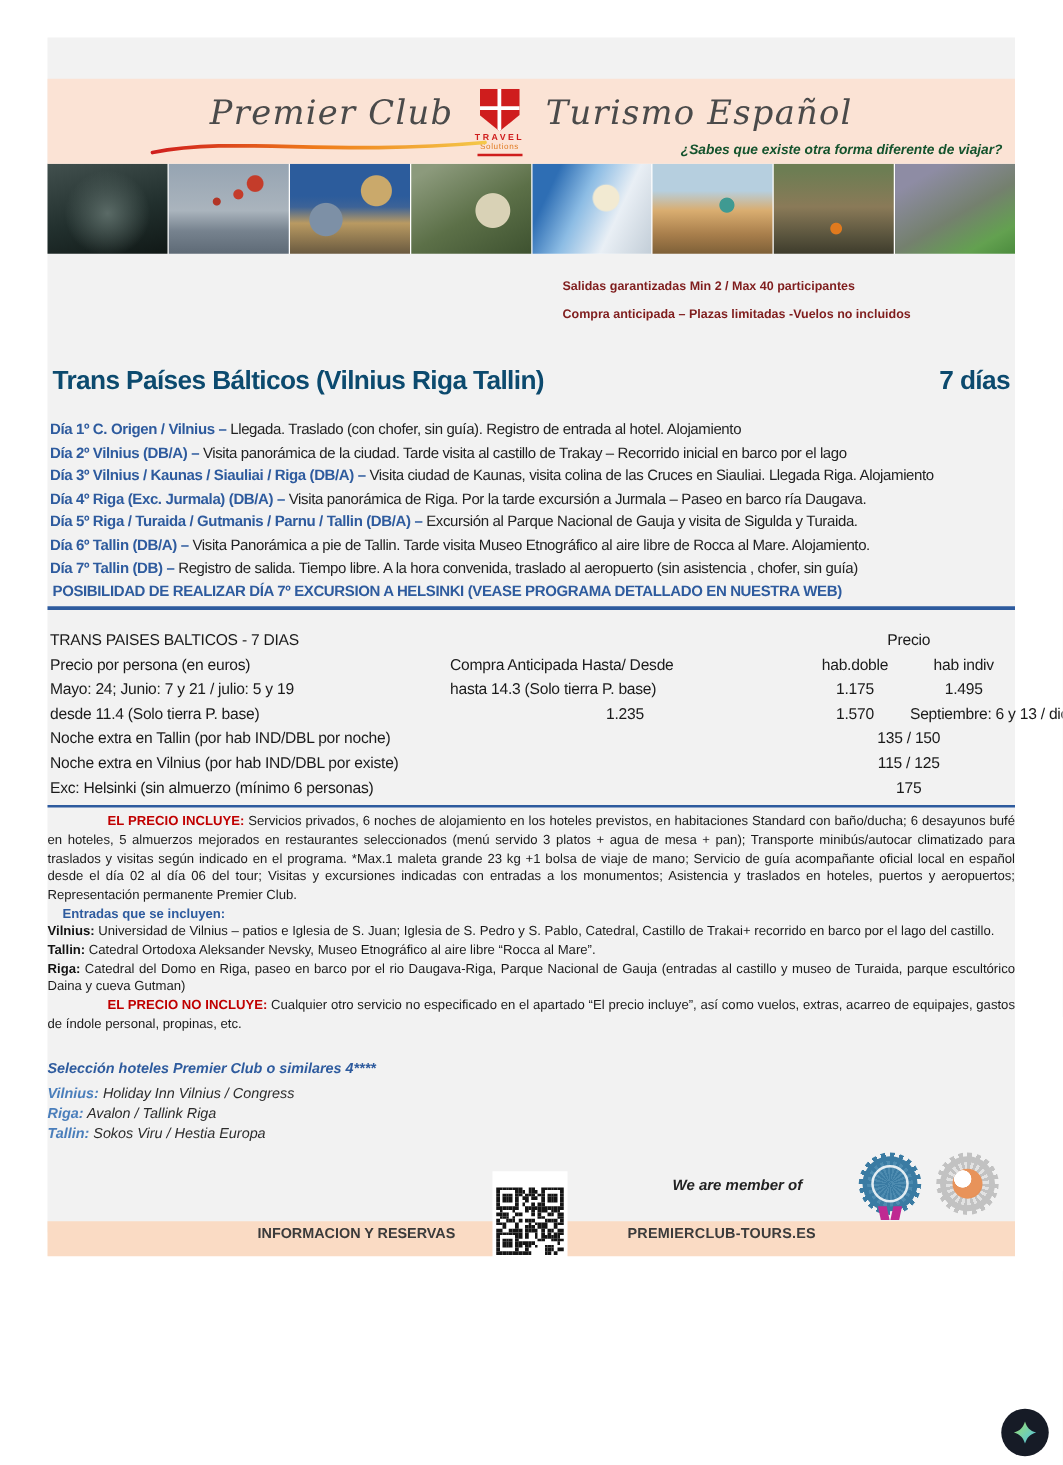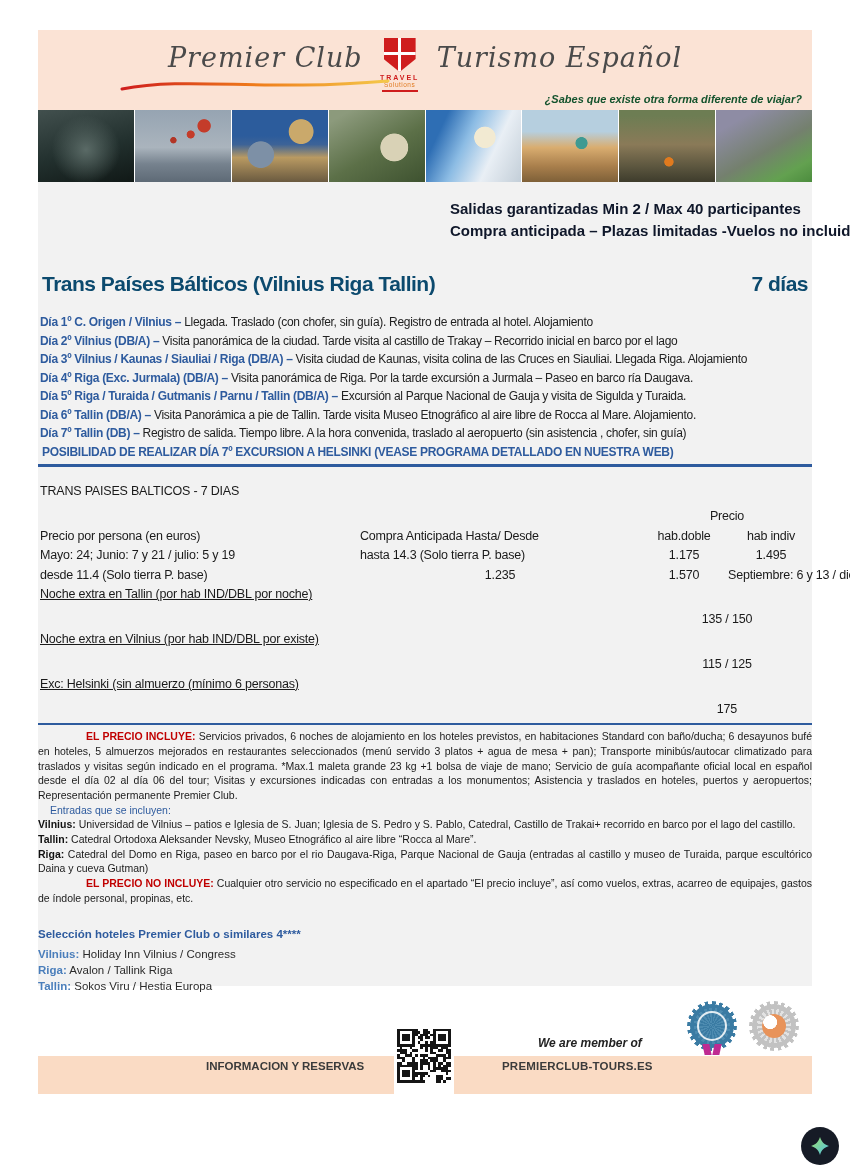--- a/index.html
+++ b/index.html
@@ -1,21 +1,21 @@
 <!DOCTYPE html>
 <html><head>
 <meta charset="utf-8">
 <style>
   * { margin:0; padding:0; box-sizing:border-box; }
   html,body { width:850px; height:1172px; background:#ffffff; font-family:"Liberation Sans", sans-serif; position:relative; overflow:hidden; }
 
   .doc { position:absolute; left:38px; top:30px; width:774px; height:956px; background:#f2f2f2; }
 
   
-  .header { height:80px; background:#fbe3d5; position:relative; }
+  .header { height:68px; background:#fbe3d5; position:relative;margin-top:33px; }
   .brand-row { display:flex; justify-content:center; align-items:flex-start; padding-top:8px; gap:14px; }
   .brand-script { font-family:"DejaVu Serif", serif; font-style:italic; font-size:27px; color:#4a4a4a; letter-spacing:1px; padding-top:4px; }
   .logo-block { display:flex; flex-direction:column; align-items:center; width:46px; }
   .shield { width:32px; height:34px; background:
       linear-gradient(#fff,#fff) 50% 0/3px 100% no-repeat,
       linear-gradient(#fff,#fff) 0 46%/100% 3px no-repeat,
       #cf1d1d;
       clip-path:polygon(0 0,100% 0,100% 62%,50% 100%,0 62%); }
   .logo-travel { font-size:7px; font-weight:bold; letter-spacing:2px; color:#cf1d1d; margin-top:2px; }
   .logo-solutions { font-size:6.5px; color:#e07b22; letter-spacing:.5px; }
@@ -45,72 +45,72 @@
   .photo-6 { background:
       radial-gradient(circle at 62% 46%, #3f9a92 8%, transparent 9%),
       linear-gradient(#b6cfdf 30%, #d9ad70 52%, #a97f4c 78%, #7e6038); }
   .photo-7 { background:
       radial-gradient(circle at 52% 72%, #e07a1e 6%, transparent 7%),
       linear-gradient(#6d7d53 8%, #8a7a58 48%, #57523c 82%, #3e3c2c); }
   .photo-8 { background:linear-gradient(150deg,#8e8ca4 18%, #74806e 55%, #63a150 82%, #4c8c3e); }
 
   
   .notices { padding:16px 0 0 412px; }
-  .notice { font-size:15px; font-weight:bold; color:#0f172a; line-height:22px; white-space:nowrap; }
+  .notice { font-size:10px; font-weight:bold; color:#7f1d1d; line-height:22px; white-space:nowrap; }
 
   
   .title-row { display:flex; justify-content:space-between; align-items:baseline; margin:30px 4px 0 4px; }
   .title-main, .title-days { font-size:21px; font-weight:bold; color:#0c4a6e; letter-spacing:-0.5px; }
 
   
   .itinerary { margin:17px 0 0 2px; }
   .it-line { font-size:12px; line-height:18.5px; color:#222; white-space:nowrap; letter-spacing:-0.3px; }
   .it-line b { color:#2e5b9e; font-weight:bold; }
   .possibility { font-size:12px; line-height:18.5px; font-weight:bold; color:#2e5b9e; letter-spacing:-0.3px; white-space:nowrap; margin-left:2px; }
   .hr-blue { border:0; border-top:3px solid #2e5b9e; margin-top:3px; }
   .hr-blue2 { border:0; border-top:2.5px solid #2e5b9e; margin-top:4px; }
 
   
   .ptable { margin-top:15px; display:grid; grid-template-columns:320px 280px 88px 86px; font-size:12.5px; letter-spacing:-0.2px; color:#1a1a1a; line-height:19.6px; padding-left:2px; }
   .ptable .c { white-space:nowrap; }
-  .ptable .span2 { grid-column:span 2;text-decoration:underline; }
+  .ptable .span2 { grid-column:span 2; }
   .ptable .num { text-align:center; }
-  .ptable .priceh { grid-column:3 / span 2; text-align:center;margin-top:25px; }
+  .ptable .priceh { grid-column:3 / span 2; text-align:center; }
 
   
   .fine-block { margin-top:4px; font-size:10.5px; line-height:14.7px; color:#1a1a1a; text-align:justify; }
   .fine-block p { margin:0; }
   .lbl-red { color:#c00000; font-weight:bold;padding-left:48px; }
-  .lbl-blue { color:#2e5b9e; font-weight:normal;padding-left:12px; }
+  .lbl-blue { color:#2e5b9e; font-weight:bold;padding-left:12px; }
   .lbl-black { color:#111; font-weight:bold; }
 
   
-  .hotels { margin-top:20px; font-size:11.5px; line-height:16px; }
+  .hotels { margin-top:20px; font-size:11.5px; line-height:16px;font-style:italic; }
   .hotels-heading { color:#2e5b9e; font-weight:bold; margin-bottom:4px; }
   .hotel-line b { color:#4a7ebb; font-weight:bold; }
   .hotel-line { color:#2b2b2b; }
 
   
   .member-row { position:relative; height:52px; margin-top:8px; }
-  .member-text { position:absolute; left:500px; top:18px; font-size:12px; font-weight:bold; font-style:italic; color:#222;margin-top:16px; }
+  .member-text { position:absolute; left:500px; top:18px; font-size:12px; font-weight:bold; font-style:italic; color:#222; }
   .badge { position:absolute; width:44px; height:44px; border-radius:50%; top:2px; }
   .badge::before { content:""; position:absolute; inset:-3px; border-radius:50%; z-index:0; }
   .badge-blue { left:652px; background:radial-gradient(circle,#4d8bb0 0 58%,#3a7ba3 59%); }
   .badge-blue::before { background:repeating-conic-gradient(#3a7ba3 0 9deg, transparent 9deg 18deg); }
   .badge-blue::after { content:""; position:absolute; inset:7px; border-radius:50%; border:2px solid rgba(255,255,255,.85); }
   .ribbon { position:absolute; bottom:-7px; left:50%; transform:translateX(-50%); display:flex; gap:3px; }
   .ribbon i { width:7px; height:11px; background:#bf2a92; display:block; }
   .ribbon i:first-child { transform:skewX(12deg); }
   .ribbon i:last-child { transform:skewX(-12deg); }
   .badge-gray { left:714px; background:radial-gradient(circle,#e2e2e2 0 55%,#c2c2c2 56%); }
   .badge-gray::before { background:repeating-conic-gradient(#c2c2c2 0 9deg, transparent 9deg 18deg); }
   .badge-gray::after { content:""; position:absolute; inset:10px; border-radius:50%; background:radial-gradient(circle at 34% 34%, #ffffff 30%, #e8935a 32%, #e8935a 70%, #d77b3e); }
 
   
-  .footer-strip { position:relative; height:38px; background:#fadbc4; margin-top:2px; }
+  .footer-strip { position:relative; height:28px; background:#fadbc4; margin-top:2px; }
   .info-label { position:absolute; left:168px; top:4px; font-size:11.5px; font-weight:bold; color:#3b3b3b; }
   .website { position:absolute; left:464px; top:4px; font-size:11.5px; font-weight:bold; color:#3b3b3b; letter-spacing:.2px; cursor:pointer; }
   .qr-wrap { position:absolute; left:356px; top:-40px; width:60px; height:80px; background:#fff; display:flex; align-items:center; justify-content:center; z-index:2; }
   .qr { display:grid; grid-template-columns:repeat(21,1fr); grid-template-rows:repeat(21,1fr); width:54px; height:54px; background:#fff; }
   .qr i { display:block; }
   .qr i.b { background:#151515; }
 
   
   .fab { position:absolute; right:11px; bottom:7px; width:38px; height:38px; border-radius:50%; background:#161b26; display:flex; align-items:center; justify-content:center; cursor:pointer; }
 </style>

